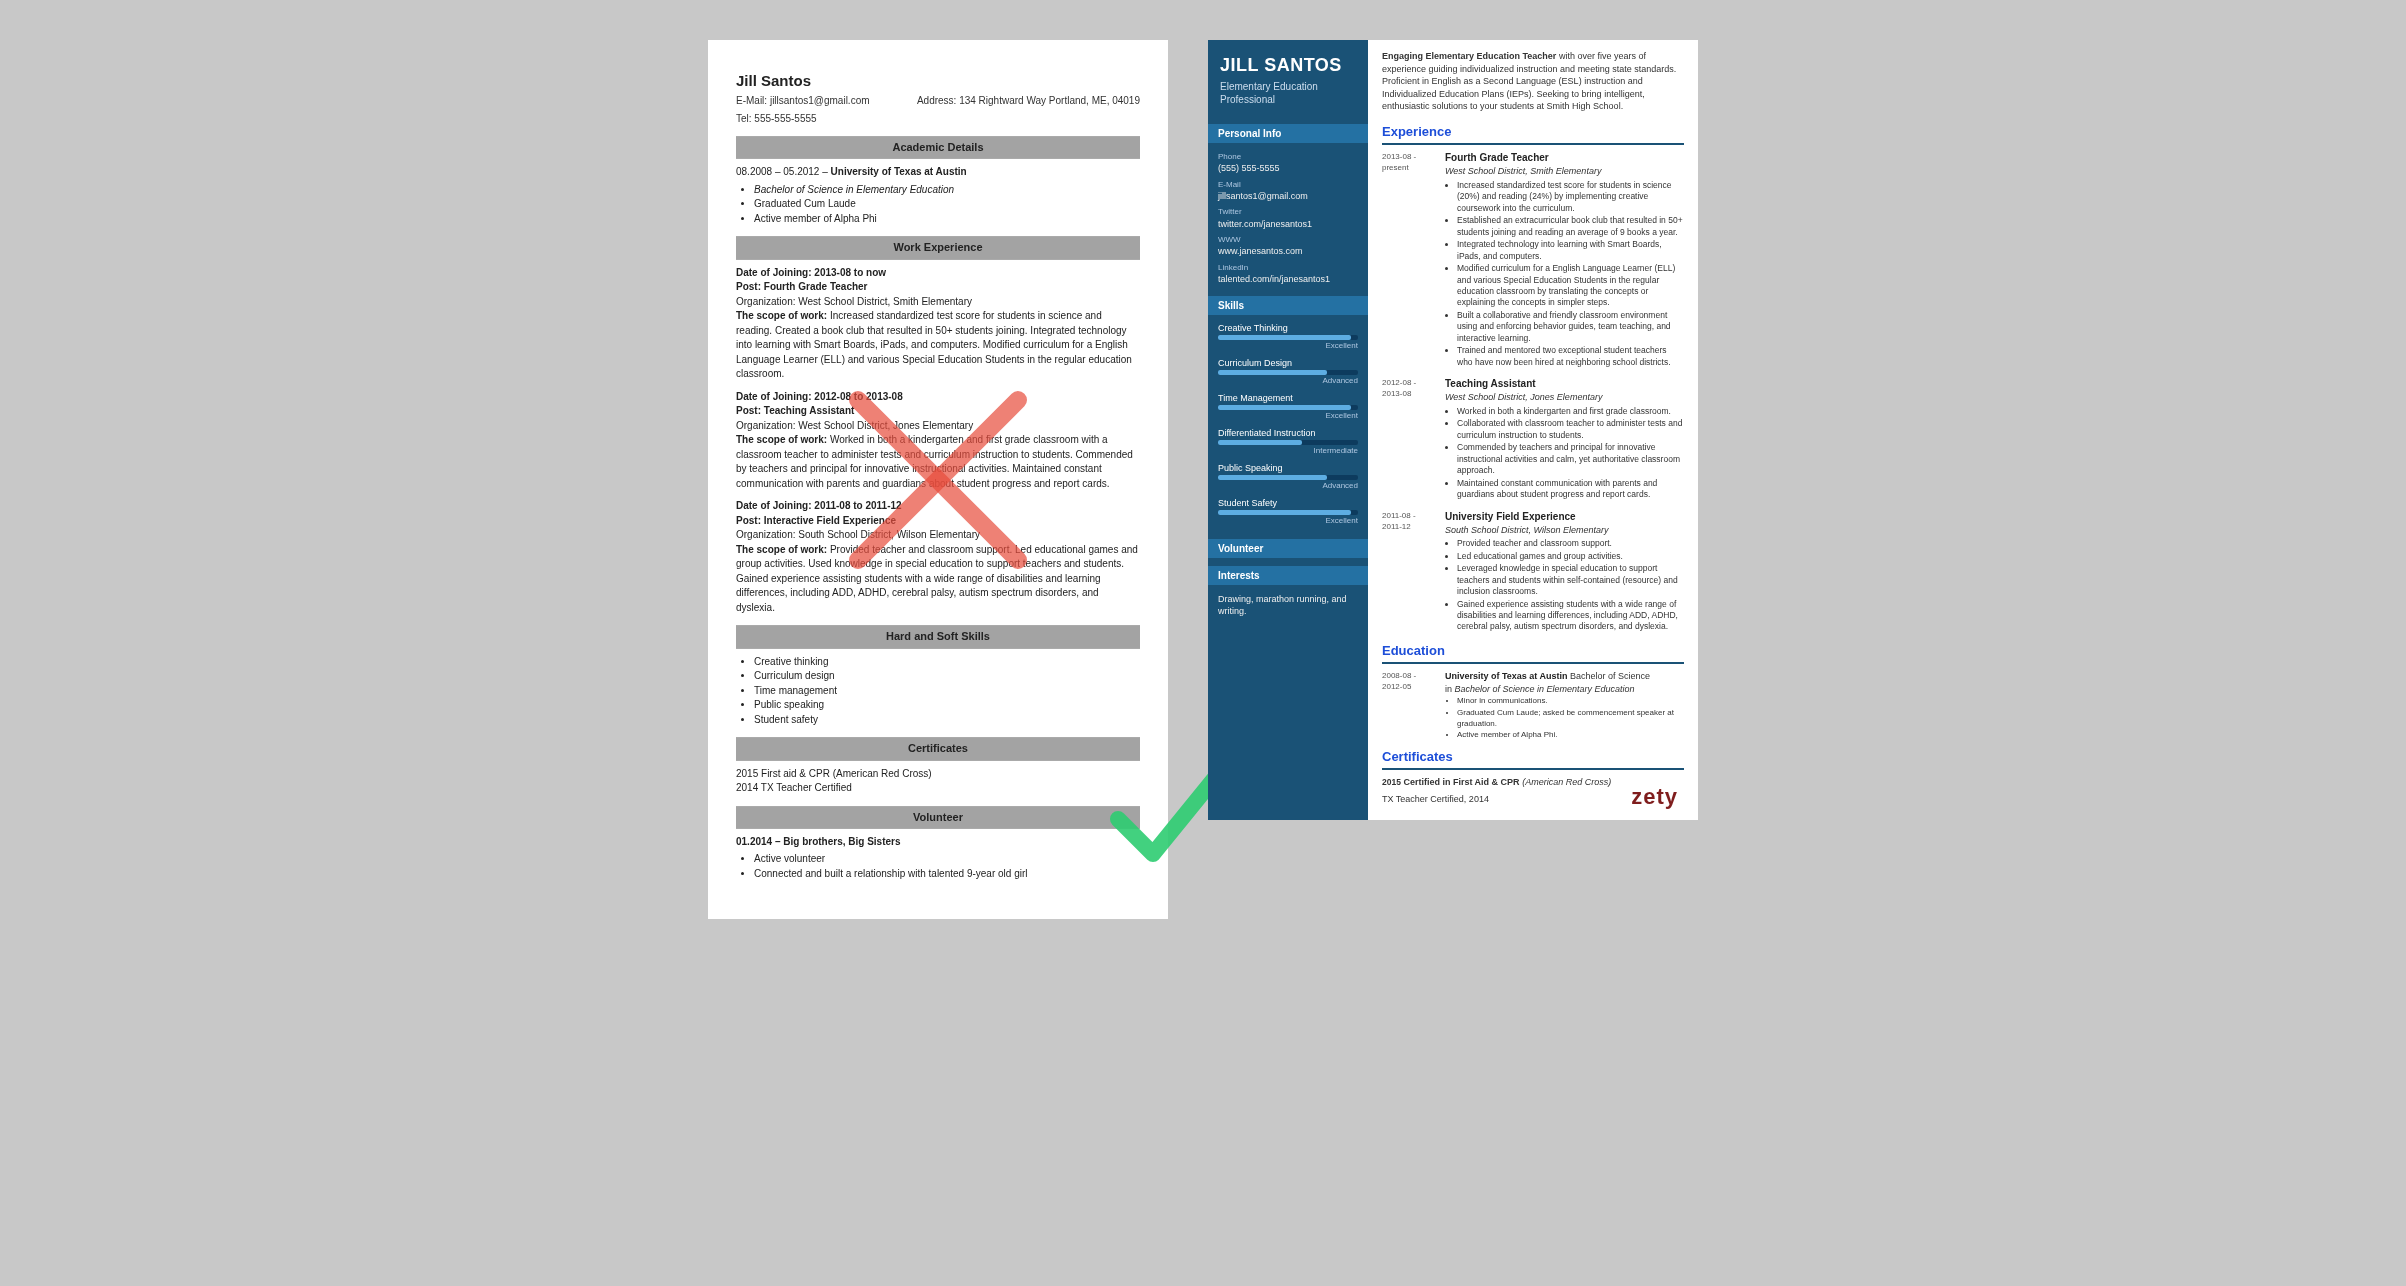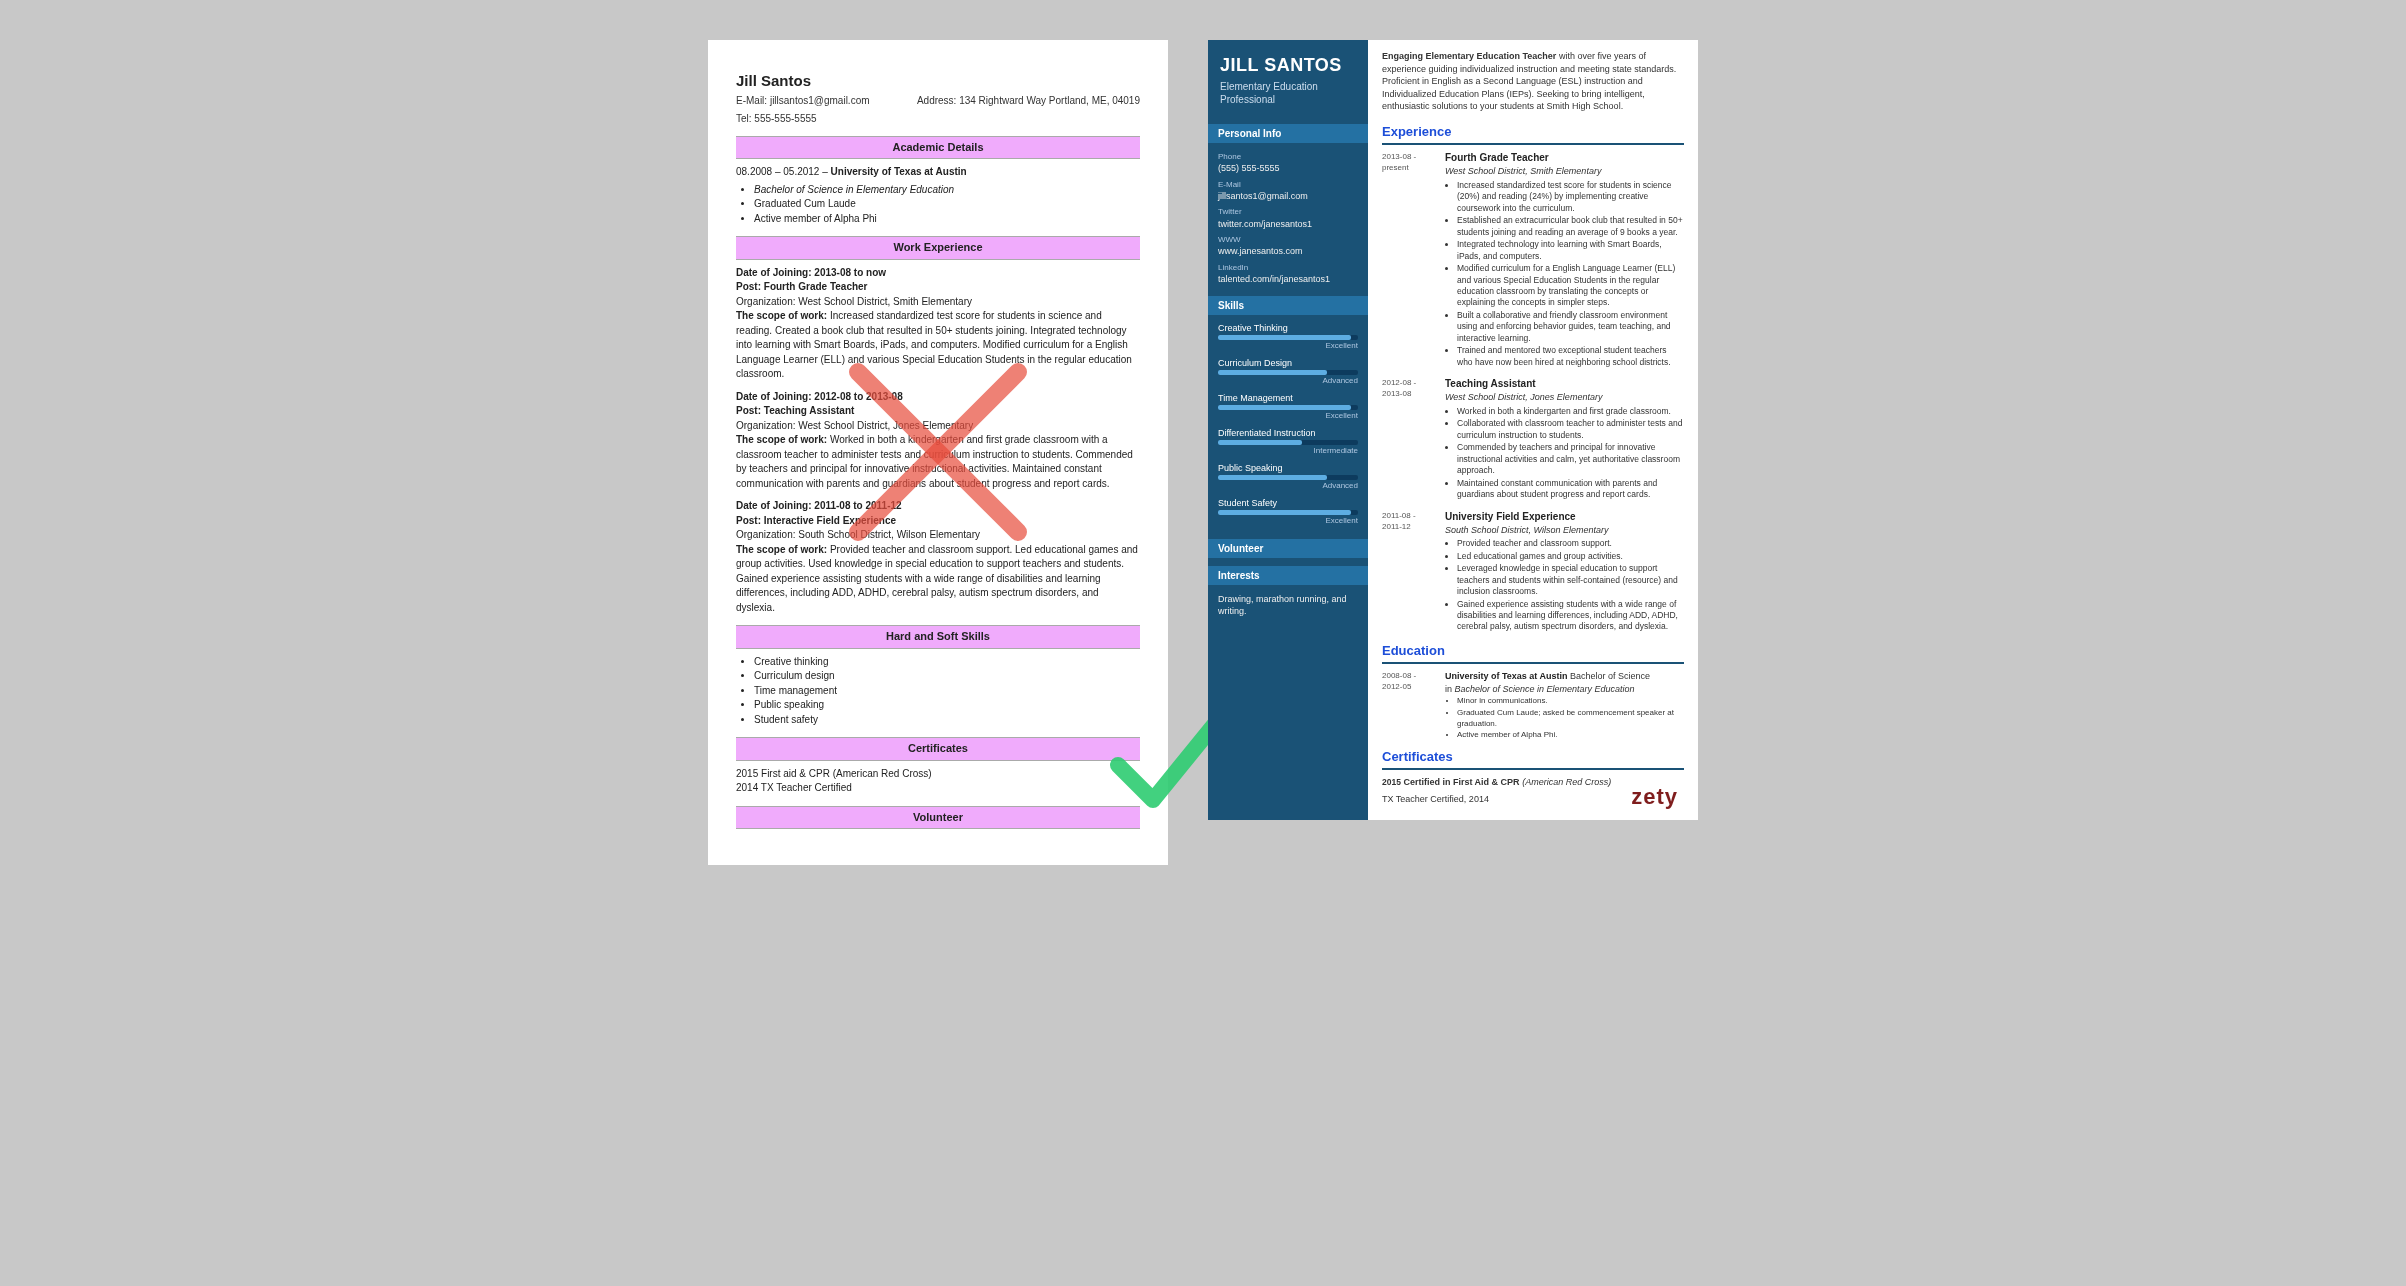--- a/index.html
+++ b/index.html
@@ -34,21 +34,21 @@
 
     .resume-left .contact-row {
       display: flex;
       justify-content: space-between;
       font-size: 10px;
       color: #333;
       margin-bottom: 10px;
     }
 
     .section-title {
-      background: #f0abfc;
+      background: #a3a3a3;
       text-align: center;
       font-weight: bold;
       font-size: 11px;
       padding: 3px 0;
       margin: 10px 0 6px 0;
       border-top: 1px solid #aaa;
       border-bottom: 1px solid #aaa;
     }
 
     .resume-left p, .resume-left li {
@@ -427,20 +427,27 @@
       <li>Time management</li>
       <li>Public speaking</li>
       <li>Student safety</li>
     </ul>
 
     <div class="section-title">Certificates</div>
     <p>2015 First aid &amp; CPR (American Red Cross)</p>
     <p>2014 TX Teacher Certified</p>
 
     <div class="section-title">Volunteer</div>
+    <div class="entry-block">
+      <p class="entry-header">01.2014 – Big brothers, Big Sisters</p>
+      <ul>
+        <li>Active volunteer</li>
+        <li>Connected and built a relationship with talented 9-year old girl</li>
+      </ul>
+    </div>
 
     <svg class="overlay-x" viewBox="0 0 200 200" xmlns="http://www.w3.org/2000/svg">
       <line x1="20" y1="20" x2="180" y2="180" stroke="#e74c3c" stroke-width="18" stroke-linecap="round" opacity="0.7"></line>
       <line x1="180" y1="20" x2="20" y2="180" stroke="#e74c3c" stroke-width="18" stroke-linecap="round" opacity="0.7"></line>
     </svg>
   </div>
 
   <svg class="overlay-check" width="120" height="120" viewBox="0 0 120 120" xmlns="http://www.w3.org/2000/svg" style="position:absolute;bottom:40px;right:-60px;">
     <polyline points="10,60 45,95 110,15" stroke="#2ecc71" stroke-width="16" fill="none" stroke-linecap="round" stroke-linejoin="round" opacity="0.9"></polyline>
   </svg>

